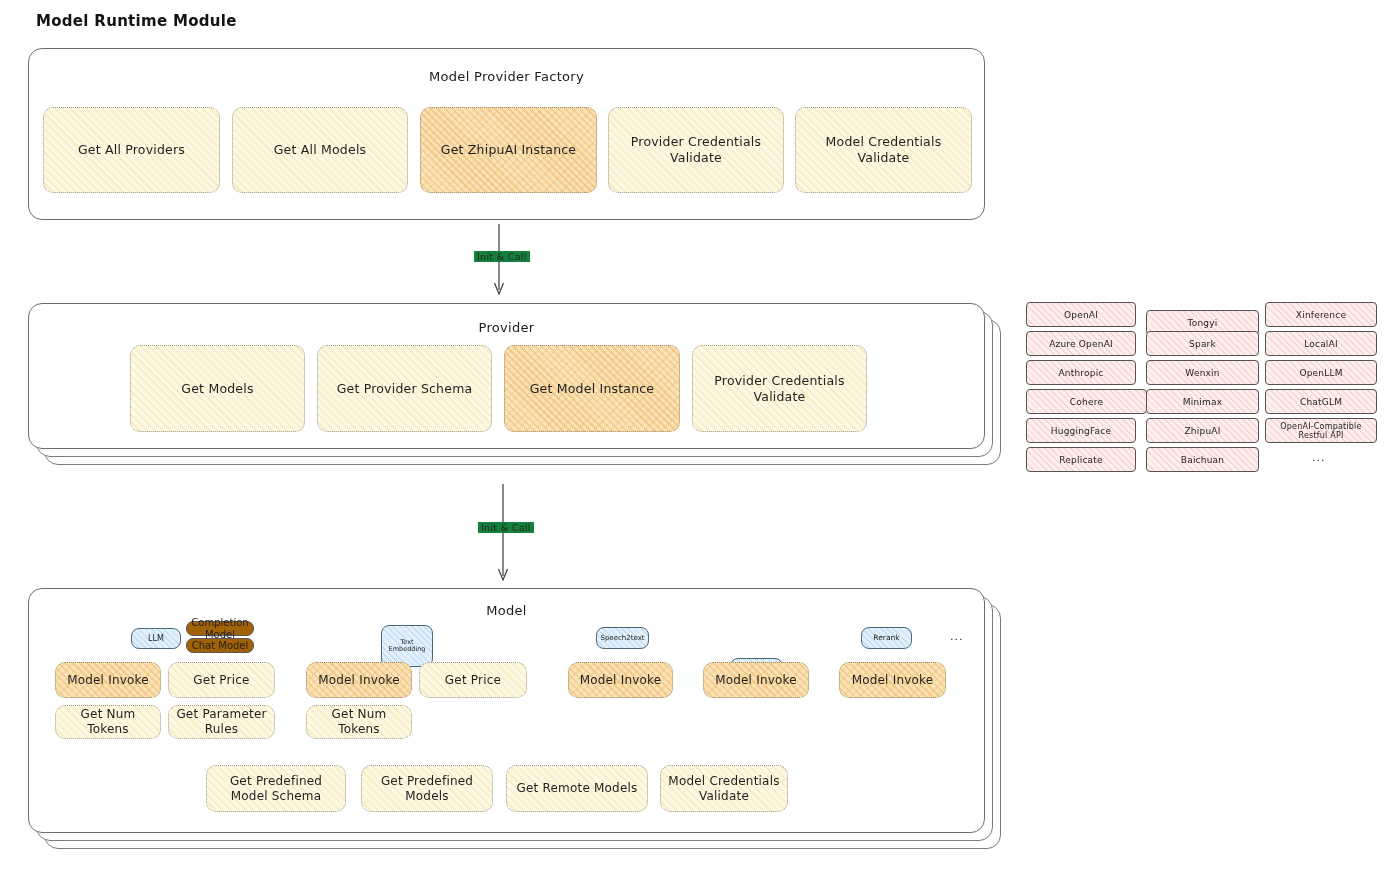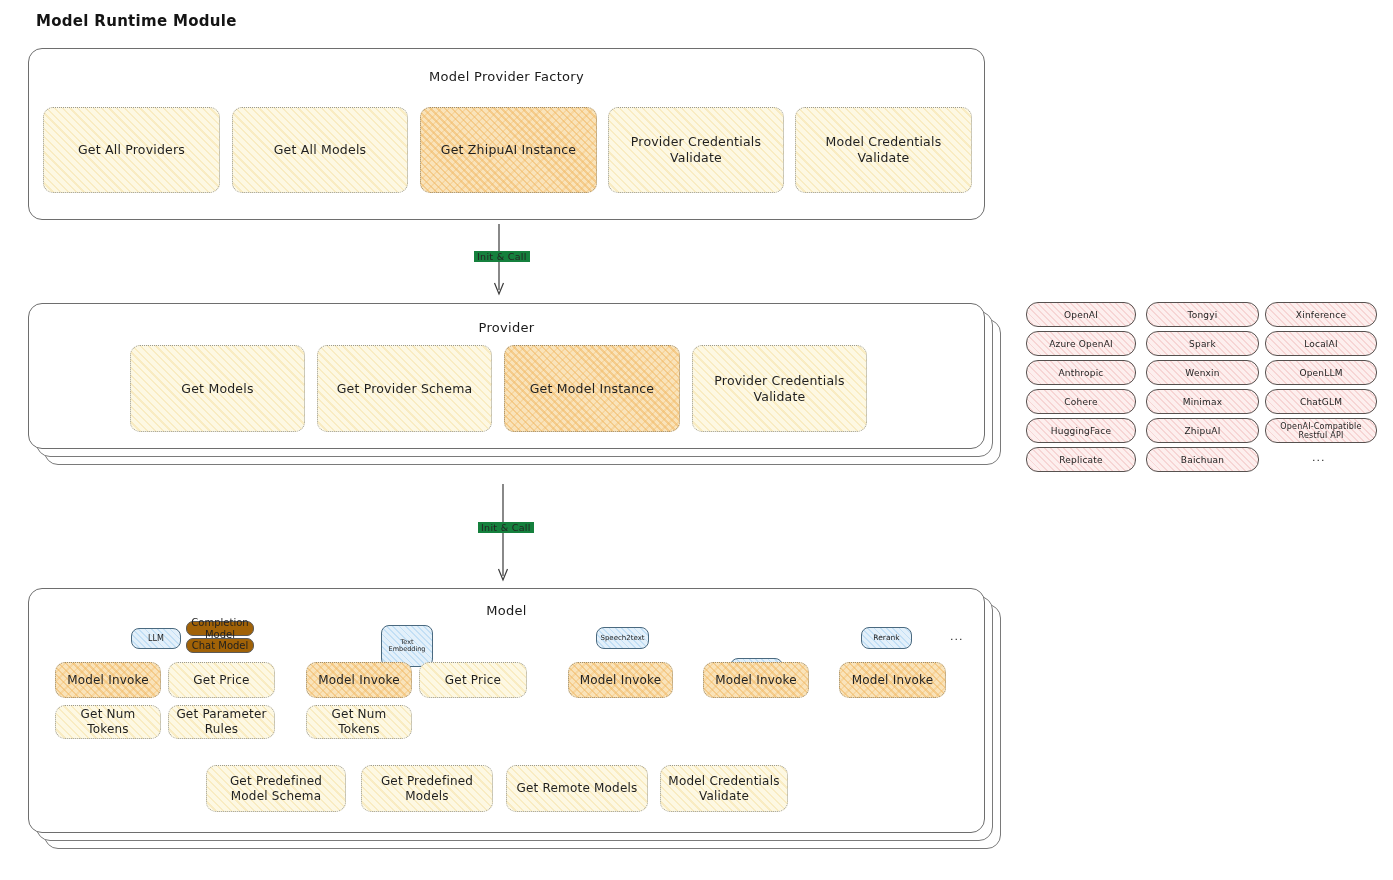--- a/index.html
+++ b/index.html
@@ -31,21 +31,21 @@
   .op.orange{
     background:
       repeating-linear-gradient(45deg, rgba(240,180,92,.5) 0 1.8px, rgba(0,0,0,0) 1.8px 5px),
       repeating-linear-gradient(-45deg, rgba(240,180,92,.28) 0 1.6px, rgba(0,0,0,0) 1.6px 6px) #f9e3ba;
     border:1.4px dotted #9b8c6e;
   }
   .op.small{font-size:12px;}
   
   .chip{
     display:flex;align-items:center;justify-content:center;text-align:center;
-    border:1.5px solid #56514f;border-radius:12px;font-size:9px;letter-spacing:.2px;
+    border:1.5px solid #56514f;border-radius:4px;font-size:9px;letter-spacing:.2px;
     background:repeating-linear-gradient(45deg, rgba(238,177,177,.42) 0 1.4px, rgba(0,0,0,0) 1.4px 4.6px) #fdefee;
     padding:0 3px;
   }
   .chip.tiny{font-size:8px;}
   
   .tag{
     display:flex;align-items:center;justify-content:center;text-align:center;
     border:1.3px solid #4a697f;border-radius:8px;font-size:7.5px;line-height:1.15;
     background:repeating-linear-gradient(45deg, rgba(150,200,238,.42) 0 1.3px, rgba(0,0,0,0) 1.3px 4.4px) #e3f0fa;
     padding:0 3px;
@@ -85,32 +85,32 @@
   <div class="abs panel-layer" style="left:36px;top:311px;width:957px;height:146px;"></div>
   <div class="abs panel" style="left:28px;top:303px;width:957px;height:146px;">
     <div class="panel-title" style="top:16px;">Provider</div>
   </div>
   <div class="abs op yellow" style="left:130px;top:345px;width:175px;height:87px;">Get Models</div>
   <div class="abs op yellow" style="left:317px;top:345px;width:175px;height:87px;">Get Provider Schema</div>
   <div class="abs op orange" style="left:504px;top:345px;width:176px;height:87px;">Get Model Instance</div>
   <div class="abs op yellow" style="left:692px;top:345px;width:175px;height:87px;">Provider Credentials Validate</div>
 
   <div class="abs chip" style="left:1026px;top:302px;width:110px;height:25px;">OpenAI</div>
-  <div class="abs chip" style="left:1146px;top:302px;width:113px;height:25px;">Tongyi</div>
+  <div class="abs chip" style="left:1146px;top:310px;width:113px;height:25px;">Tongyi</div>
   <div class="abs chip" style="left:1265px;top:302px;width:112px;height:25px;">Xinference</div>
 
   <div class="abs chip" style="left:1026px;top:331px;width:110px;height:25px;">Azure OpenAI</div>
   <div class="abs chip" style="left:1146px;top:331px;width:113px;height:25px;">Spark</div>
   <div class="abs chip" style="left:1265px;top:331px;width:112px;height:25px;">LocalAI</div>
 
   <div class="abs chip" style="left:1026px;top:360px;width:110px;height:25px;">Anthropic</div>
   <div class="abs chip" style="left:1146px;top:360px;width:113px;height:25px;">Wenxin</div>
   <div class="abs chip" style="left:1265px;top:360px;width:112px;height:25px;">OpenLLM</div>
 
-  <div class="abs chip" style="left:1026px;top:389px;width:110px;height:25px;">Cohere</div>
+  <div class="abs chip" style="left:1026px;top:389px;width:121px;height:25px;">Cohere</div>
   <div class="abs chip" style="left:1146px;top:389px;width:113px;height:25px;">Minimax</div>
   <div class="abs chip" style="left:1265px;top:389px;width:112px;height:25px;">ChatGLM</div>
 
   <div class="abs chip" style="left:1026px;top:418px;width:110px;height:25px;">HuggingFace</div>
   <div class="abs chip" style="left:1146px;top:418px;width:113px;height:25px;">ZhipuAI</div>
   <div class="abs chip tiny" style="left:1265px;top:418px;width:112px;height:25px;">OpenAI-Compatible Restful API</div>
 
   <div class="abs chip" style="left:1026px;top:447px;width:110px;height:25px;">Replicate</div>
   <div class="abs chip" style="left:1146px;top:447px;width:113px;height:25px;">Baichuan</div>
   <div class="abs dots" style="left:1312px;top:451px;">...</div>

